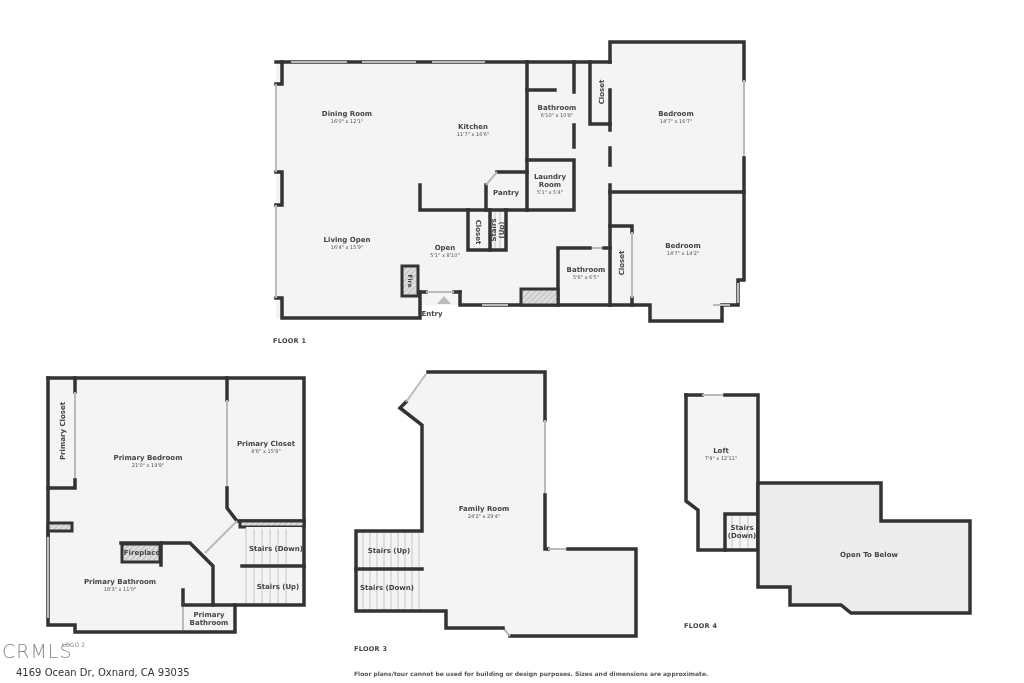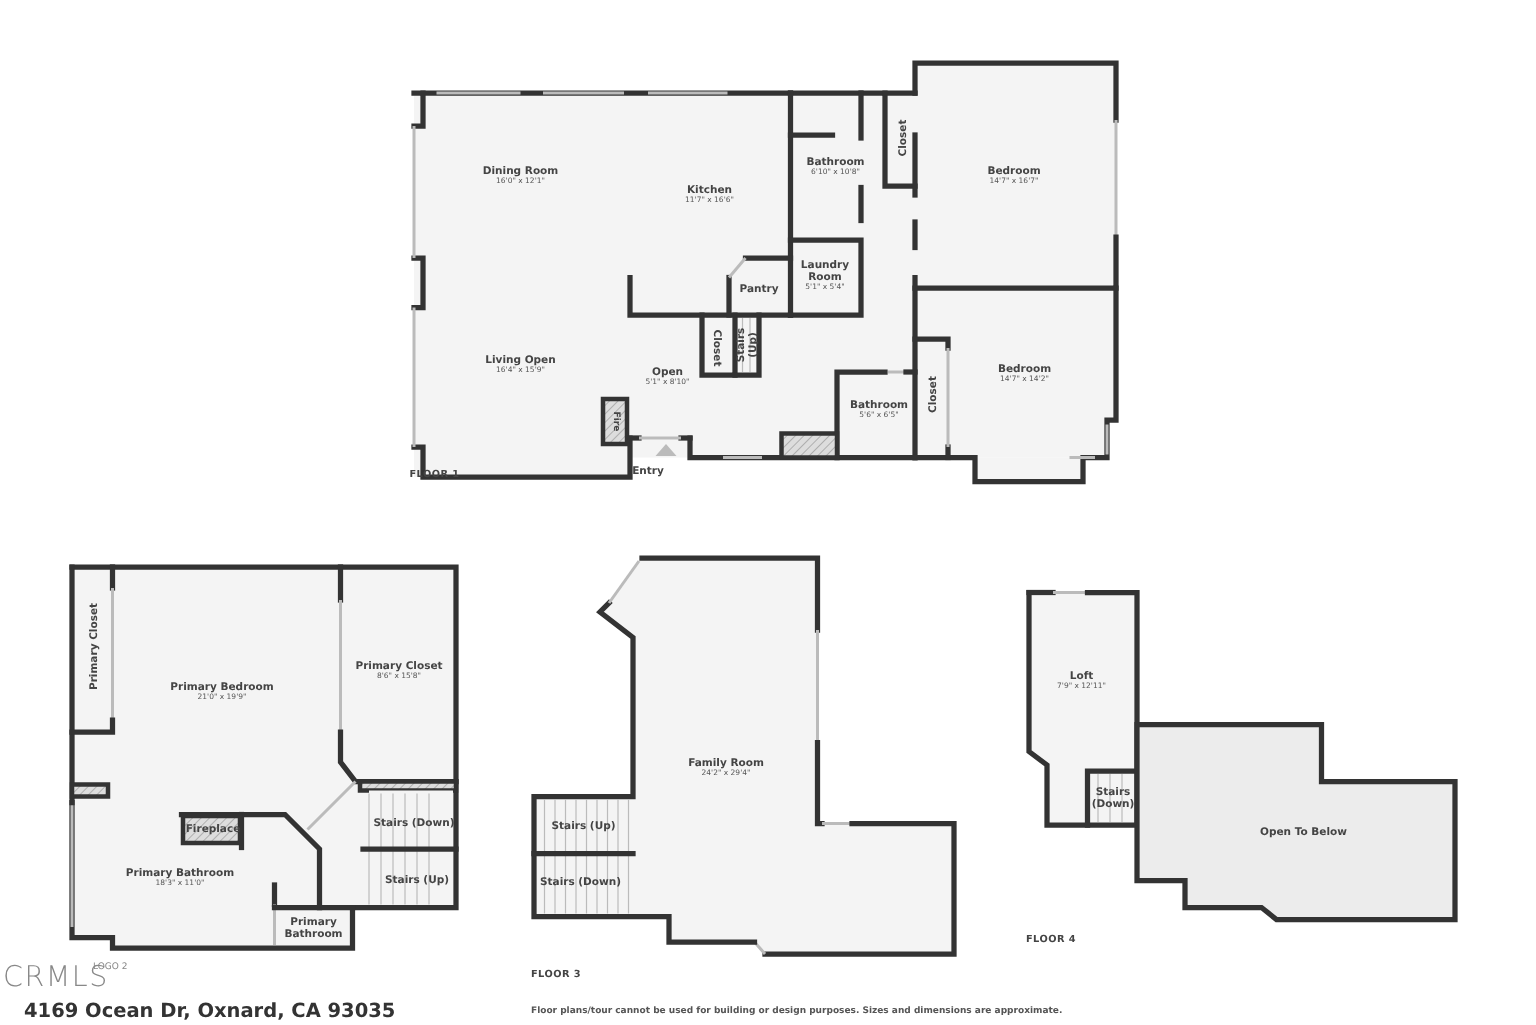--- a/index.html
+++ b/index.html
@@ -11,21 +11,21 @@
   .floor-dark { fill: #ececec; stroke: none; }
   .win { stroke: #bbb; stroke-width: 2; }
   .hatch { fill: url(#hatch); stroke: #333; stroke-width: 3; }
   .stair { stroke: #bbb; stroke-width: 0.8; }
   .lbl { position: absolute; transform: translate(-50%, -50%); text-align: center; white-space: nowrap; }
   .room-name { font-size: 7px; font-weight: bold; color: #444; line-height: 1.15; }
   .room-dim { font-size: 5px; color: #555; line-height: 1.2; }
   .vert { transform: translate(-50%, -50%) rotate(-90deg); }
   .vert-cw { transform: translate(-50%, -50%) rotate(90deg); }
   .floor-label { position: absolute; font-size: 6.5px; font-weight: bold; color: #444; letter-spacing: 0.3px; }
-  .address { position: absolute; left: 16px; top: 667px; font-size: 13px; font-weight: bold; color: #333; }
+  .address { position: absolute; left: 16px; top: 667px; font-size: 10px; font-weight: normal; color: #333; }
   .disclaimer { position: absolute; left: 354px; top: 670px; font-size: 6px; font-weight: bold; color: #555; }
   .logo { position: absolute; left: 2px; top: 640px; font-size: 19px; font-weight: 200; color: #888; letter-spacing: 1px; font-family: "DejaVu Sans", sans-serif; }
   .logo-sup { position: absolute; left: 62px; top: 641px; font-size: 6px; color: #888; }
 </style>
 </head>
 <body>
 
 <svg width="1024" height="683" viewBox="0 0 1024 683">
   <defs>
     <pattern id="hatch" width="4" height="4" patternUnits="userSpaceOnUse" patternTransform="rotate(45)">
@@ -232,21 +232,21 @@
   <div class="lbl vert" style="left:622px;top:263px">
     <div class="room-name">Closet</div>
   </div>
   <div class="lbl" style="left:683px;top:249px">
     <div class="room-name">Bedroom</div>
     <div class="room-dim">14'7" x 14'2"</div>
   </div>
   <div class="lbl" style="left:432px;top:314px">
     <div class="room-name">Entry</div>
   </div>
-  <div class="floor-label" style="left:273px;top:312px">FLOOR 1</div>
+  <div class="floor-label" style="left:273px;top:337px">FLOOR 1</div>
 </div>
 
 <div>
   <div class="lbl vert" style="left:63px;top:431px">
     <div class="room-name">Primary Closet</div>
   </div>
   <div class="lbl" style="left:148px;top:461px">
     <div class="room-name">Primary Bedroom</div>
     <div class="room-dim">21'0" x 19'9"</div>
   </div>

